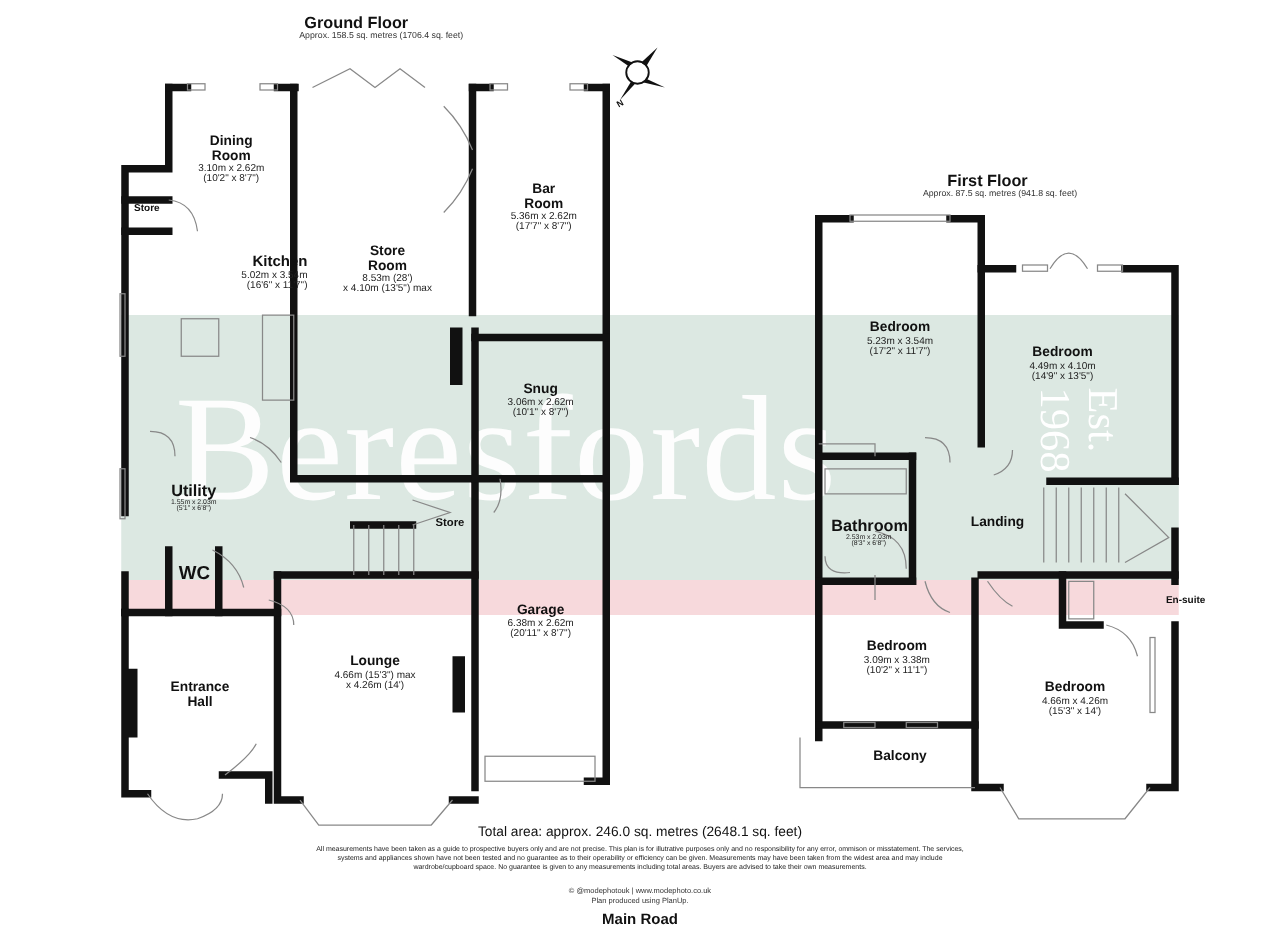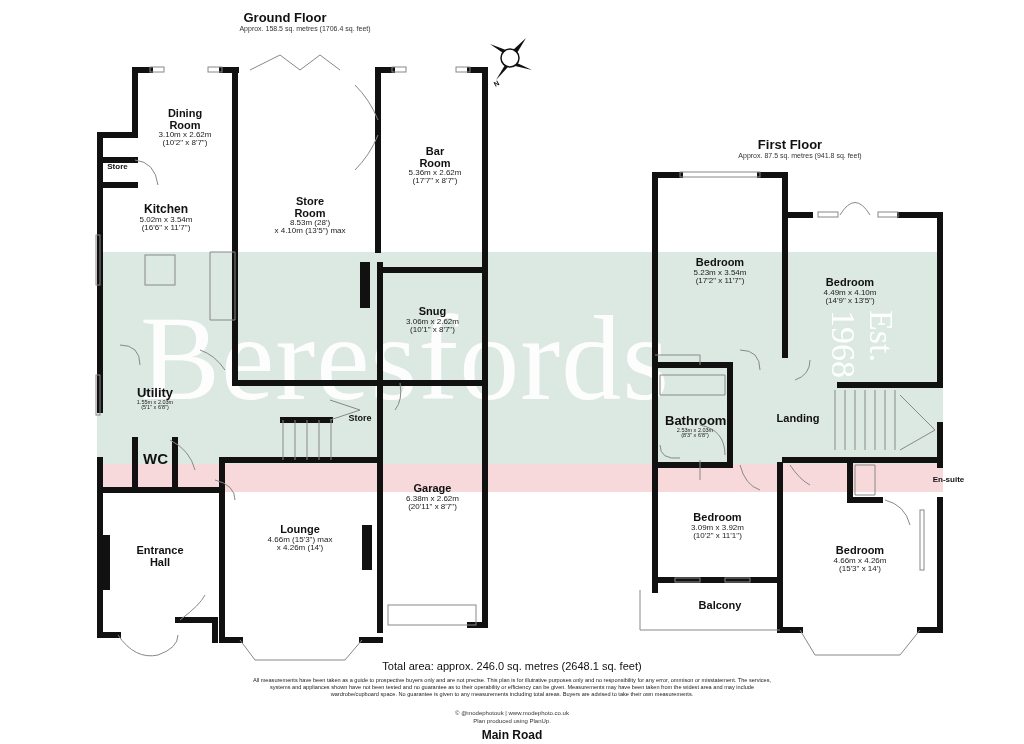--- a/index.html
+++ b/index.html
@@ -143,21 +143,21 @@
 
 <div class="room" style="left:140px;top:108px;width:90px;">
   <span class="name">Dining</span>
   <span class="name">Room</span>
   <span class="dim">3.10m x 2.62m</span>
   <span class="dim">(10'2" x 8'7")</span>
 </div>
 <div class="room" style="left:100px;top:163px;width:35px;">
   <span class="name" style="font-size:8px;">Store</span>
 </div>
-<div class="room" style="left:106px;top:203px;width:120px;">
+<div class="room" style="left:126px;top:203px;width:120px;text-align:right;">
   <span class="name big" style="font-size:12px;">Kitchen</span>
   <span class="dim">5.02m x 3.54m</span>
   <span class="dim">(16'6" x 11'7")</span>
 </div>
 <div class="room" style="left:245px;top:196px;width:130px;">
   <span class="name">Store</span>
   <span class="name">Room</span>
   <span class="dim">8.53m (28')</span>
   <span class="dim">x 4.10m (13'5") max</span>
 </div>
@@ -214,21 +214,21 @@
   <span class="dim">(8'3" x 6'8")</span>
 </div>
 <div class="room" style="left:768px;top:413px;width:60px;">
   <span class="name">Landing</span>
 </div>
 <div class="room" style="left:926px;top:476px;width:45px;">
   <span class="name" style="font-size:8px;">En-suite</span>
 </div>
 <div class="room" style="left:660px;top:512px;width:115px;">
   <span class="name">Bedroom</span>
-  <span class="dim">3.09m x 3.92m</span>
+  <span class="dim">3.09m x 3.38m</span>
   <span class="dim">(10'2" x 11'1")</span>
 </div>
 <div class="room" style="left:800px;top:545px;width:120px;">
   <span class="name">Bedroom</span>
   <span class="dim">4.66m x 4.26m</span>
   <span class="dim">(15'3" x 14')</span>
 </div>
 <div class="room" style="left:680px;top:600px;width:80px;">
   <span class="name">Balcony</span>
 </div>

